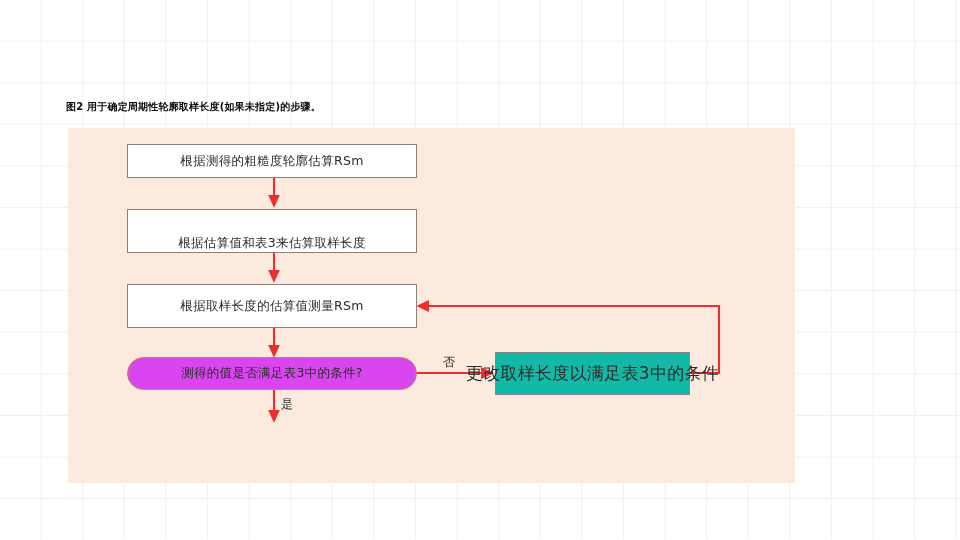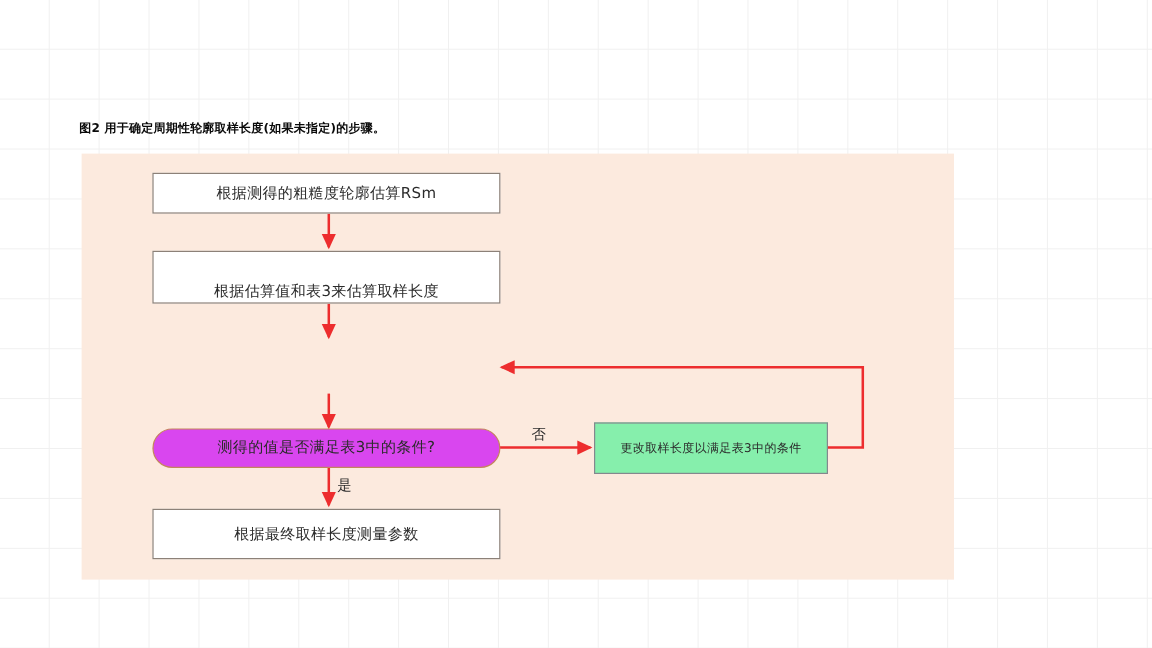--- a/index.html
+++ b/index.html
@@ -73,23 +73,23 @@
   .node-rect {
     background: #ffffff;
     border: 1.6px solid #8c8178;
   }
   .node-decision {
     background: #d946ef;
     border: 1.6px solid #c4855c;
     border-radius: 17px;
   }
   .node-alt {
-    background: #86efac;
+    background: #14b8a6;
     border: 1.6px solid #84888e;
-    font-size: 10px;
+    font-size: 17px;
   }
 
   .edge-label {
     position: absolute;
     z-index: 4;
     font-size: 12px;
     color: #2b2b2b;
     white-space: nowrap;
   }
 </style>
@@ -125,28 +125,28 @@
   </svg>
 
   <div class="node node-rect" style="left:59px; top:16px; width:290px; height:34px;">
     <span>根据测得的粗糙度轮廓估算RSm</span>
   </div>
 
   <div class="node node-rect" style="left:59px; top:81px; width:290px; height:44px;align-items:flex-end;">
     <span>根据估算值和表3来估算取样长度</span>
   </div>
 
+  <div class="node node-rect" style="left:59px; top:156px; width:290px; height:44px;">
+    <span>根据取样长度的估算值测量RSm</span>
+  </div>
 
   <div class="node node-decision" style="left:59px; top:229px; width:290px; height:33px;">
     <span>测得的值是否满足表3中的条件?</span>
   </div>
 
-  <div class="node node-rect" style="left:59px; top:296px; width:290px; height:42px;">
-    <span>根据最终取样长度测量参数</span>
-  </div>
 
   <div class="node node-alt" style="left:427px; top:224px; width:195px; height:43px;">
     <span>更改取样长度以满足表3中的条件</span>
   </div>
 
   <div class="edge-label" style="left:213px; top:268px;">是</div>
 
   <div class="edge-label" style="left:375px; top:226px;">否</div>
 
 </div>

